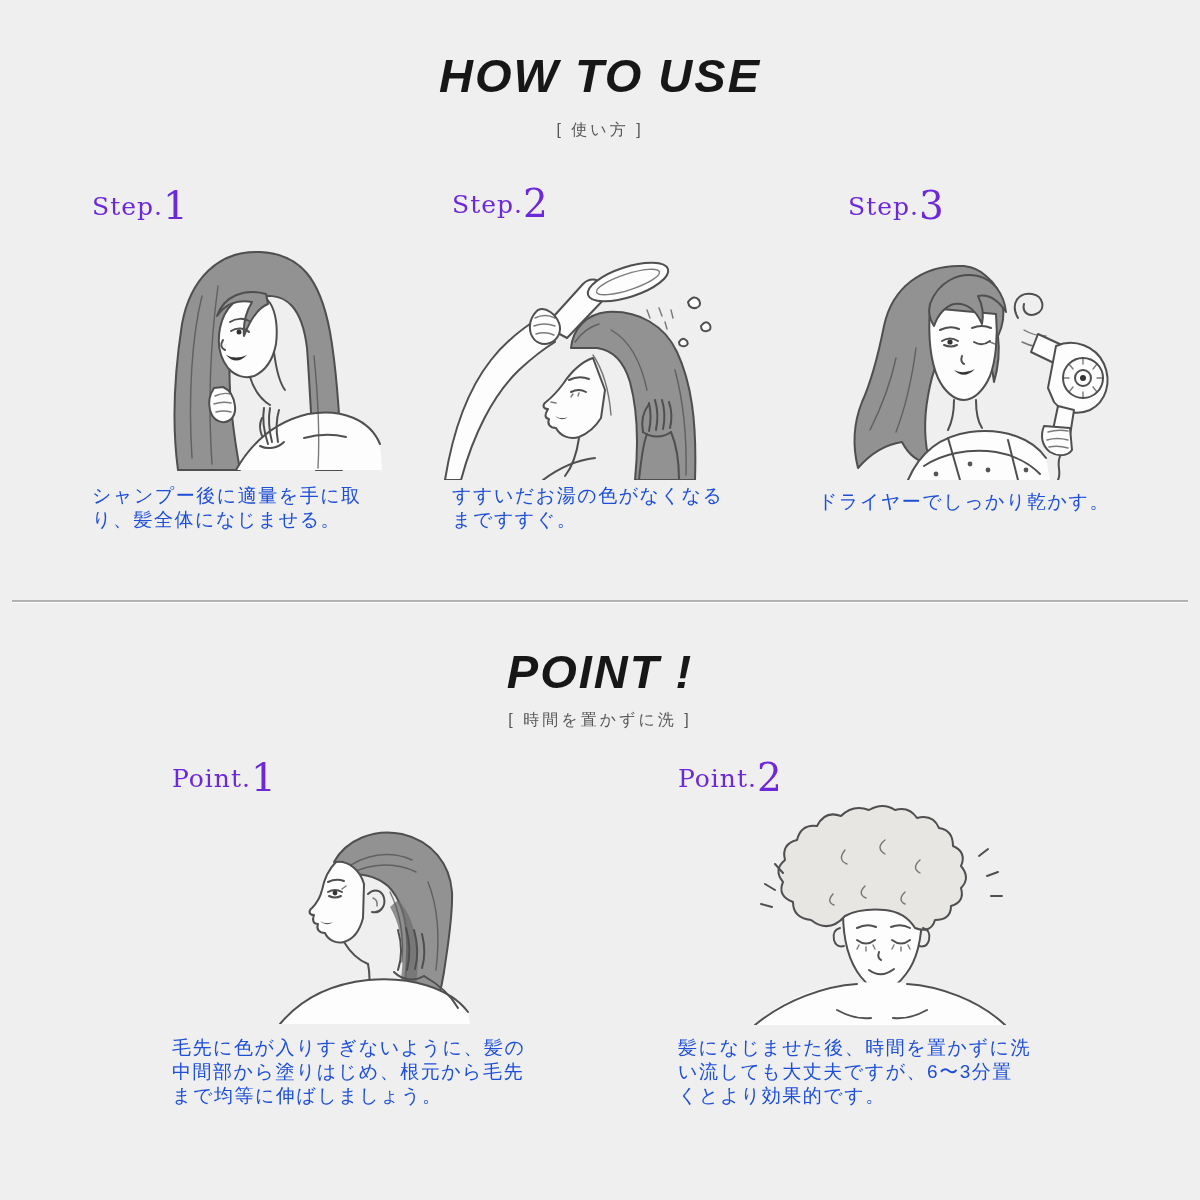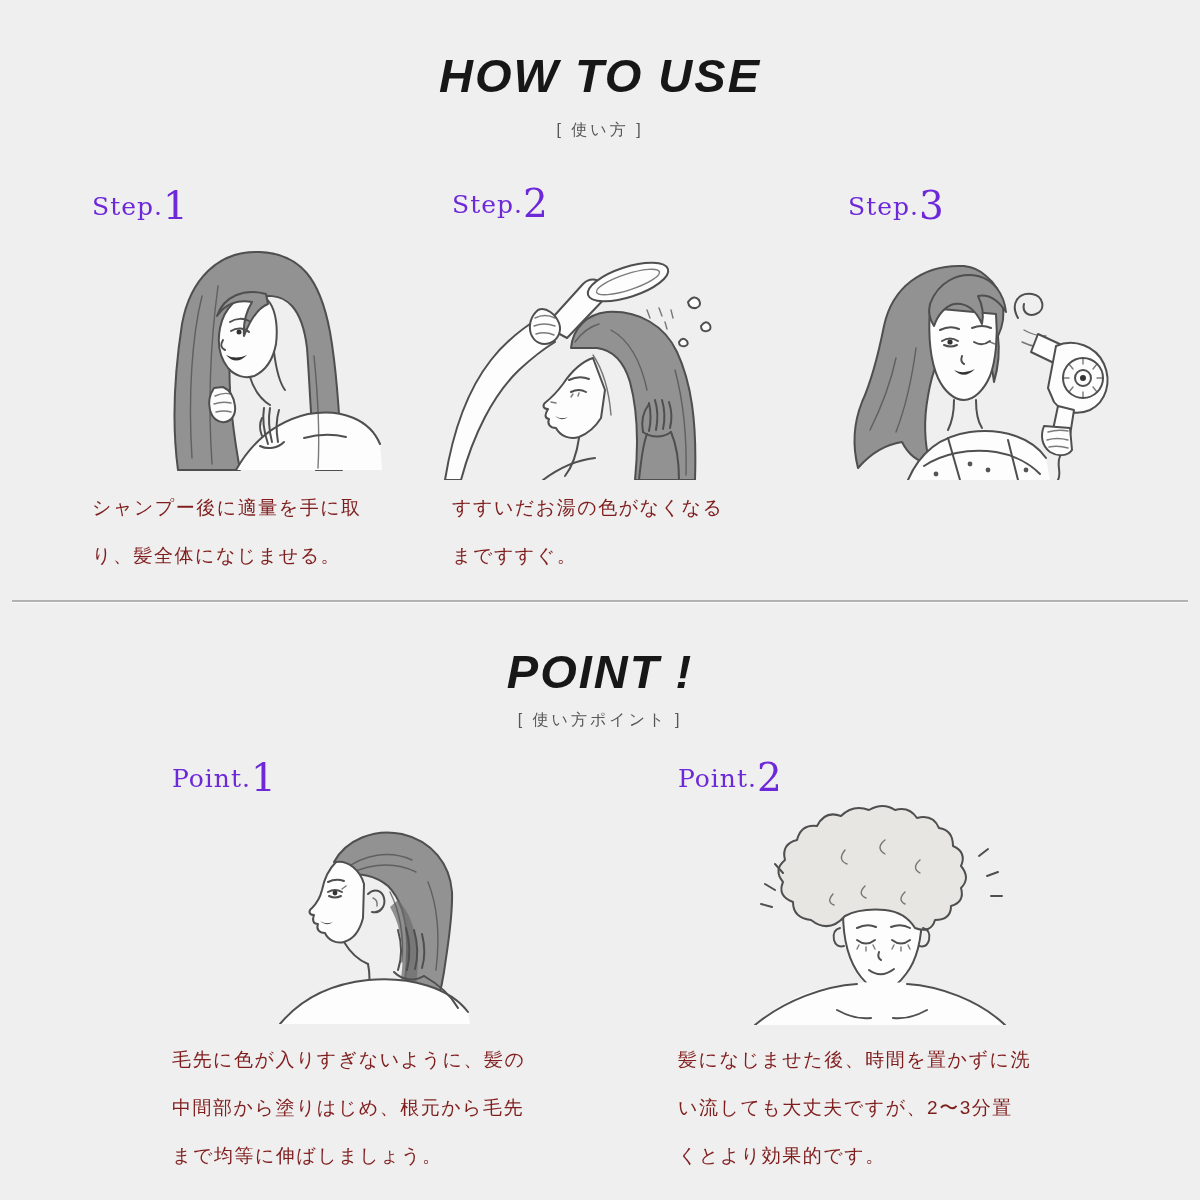--- a/index.html
+++ b/index.html
@@ -41,23 +41,23 @@
     letter-spacing:1px;
   }
   .script-label .num{
     font-size:39px;
     line-height:0;
     vertical-align:-4px;
   }
   .caption{
     position:absolute;
     font-size:19px;
-    line-height:48px;
+    line-height:24px;
     letter-spacing:1.5px;
-    color:#7f1d1d;
+    color:#1d4ed8;
     white-space:pre-line;
   }
   .divider{
     position:absolute;
     left:12px;top:600px;
     width:1176px;height:2px;
     background:#b2b2b2;
     box-shadow:0 1px 0 #fbfbfb;
   }
   .illus{position:absolute;}
@@ -203,25 +203,26 @@
       <path class="thin" d="M235,202 q10,-3 21,0"></path>
       <path class="thin" d="M237,209 q9,-2 19,1"></path>
       <path d="M248,218 C244,228 250,234 246,242"></path>
     </svg>
   </div>
 
   <div class="caption" style="left:92px;top:484px;width:330px">シャンプー後に適量を手に取
 り、髪全体になじませる。</div>
   <div class="caption" style="left:452px;top:484px;width:330px">すすいだお湯の色がなくなる
 まですすぐ。</div>
+  <div class="caption" style="left:818px;top:490px;width:340px">ドライヤーでしっかり乾かす。</div>
 
   <div class="divider"></div>
 
   <div class="big-title" style="top:644px">POINT !</div>
-  <div class="sub-title" style="top:710px">[ 使い方ポイント ]</div>
+  <div class="sub-title" style="top:710px">[ 時間を置かずに洗 ]</div>
 
   <div class="script-label" style="left:172px;top:764px">
     <span>Point.</span><span class="num">1</span>
   </div>
   <div class="script-label" style="left:678px;top:764px">
     <span>Point.</span><span class="num">2</span>
   </div>
 
   <div class="illus" style="left:240px;top:812px;width:265px;height:212px">
     <svg viewBox="0 0 265 212">
@@ -282,16 +283,16 @@
       <path d="M162,184 C194,186 234,200 260,225"></path>
       <path d="M92,210 q18,10 34,8"></path>
       <path d="M182,210 q-18,10 -34,8"></path>
     </svg>
   </div>
 
   <div class="caption" style="left:172px;top:1036px;width:420px">毛先に色が入りすぎないように、髪の
 中間部から塗りはじめ、根元から毛先
 まで均等に伸ばしましょう。</div>
   <div class="caption" style="left:678px;top:1036px;width:420px">髪になじませた後、時間を置かずに洗
-い流しても大丈夫ですが、2〜3分置
+い流しても大丈夫ですが、6〜3分置
 くとより効果的です。</div>
 
 </div>
 
 </body></html>

